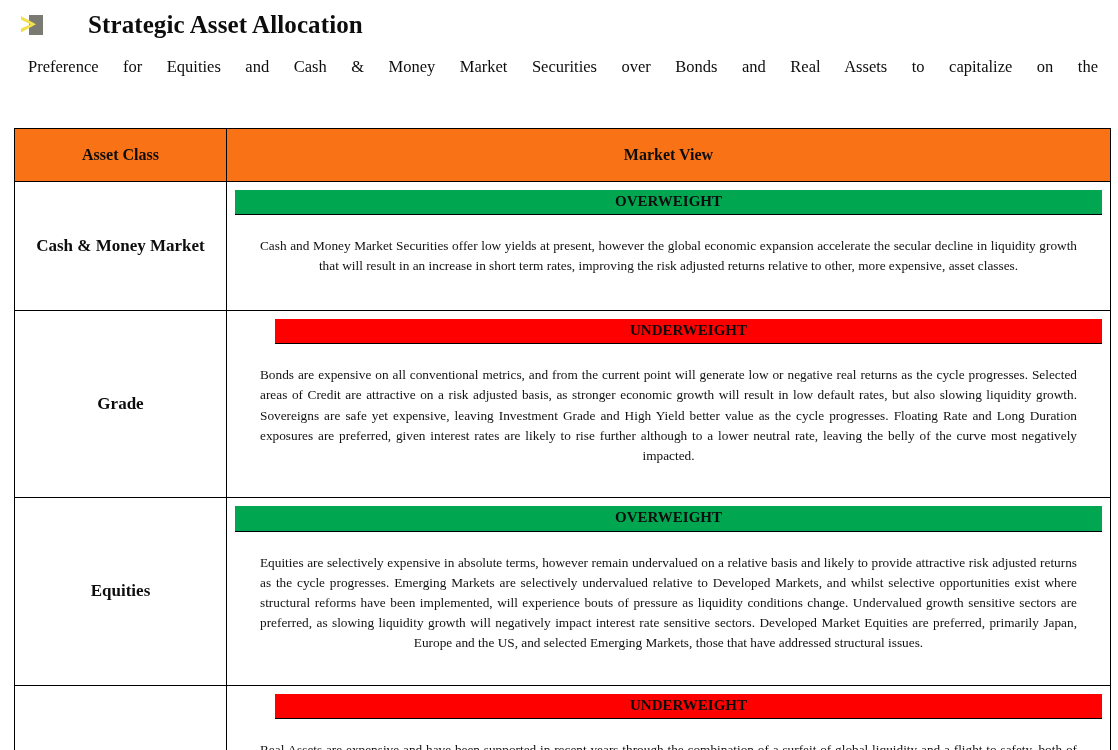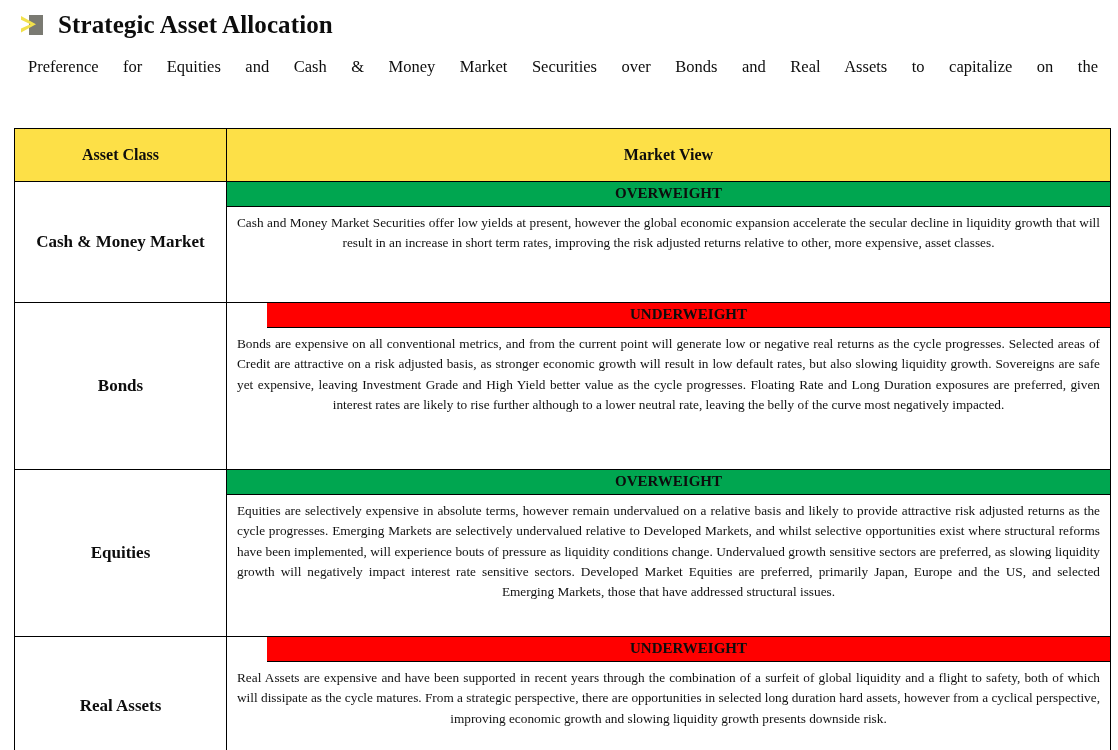--- a/index.html
+++ b/index.html
@@ -15,20 +15,21 @@
     color: #0d0d0d;
   }
 
   
   .doc-header {
     display: flex;
     align-items: center;
     padding: 8px 8px 0 20px;
     height: 40px;
     box-sizing: border-box;
+    gap: 30px;
   }
   .brand-mark {
     width: 26px;
     height: 24px;
     position: relative;
     flex: 0 0 auto;
     margin-right: 12px;
     margin-top: 2px;
   }
   .brand-mark .blk {
@@ -82,37 +83,37 @@
   .aa-table col.c-asset { width: 212px; }
   .aa-table col.c-view  { width: 884px; }
 
   .aa-table td, .aa-table th {
     border: 1.6px solid #000000;
     padding: 0;
     vertical-align: middle;
   }
 
   thead th {
-    background: #fde047;
+    background: #f97316;
     height: 52px;
     font-size: 16px;
     font-weight: bold;
     text-align: center;
   }
 
   td.asset-cell {
     text-align: center;
     font-size: 17px;
     font-weight: bold;
     vertical-align: middle;
     padding: 4px 12px;
   }
 
   td.view-cell {
-    padding: 0;
+    padding: 8px;
     vertical-align: top;
   }
 
   .rating-band {
     text-align: center;
     font-size: 15px;
     font-weight: bold;
     color: #0d0d0d;
     padding: 3px 0 4px 0;
     border-bottom: 1.6px solid #000000;
@@ -124,21 +125,21 @@
   .view-body {
     font-size: 13.3px;
     line-height: 1.52;
     text-align: center;
     padding: 6px 10px 8px 10px;
     color: #111111;
   }
   .view-body .para {
     text-align: justify;
     text-align-last: center;
-    margin: 0;
+    margin: 15px;
   }
 
   
   tr.row-cash  td { height: 112px; }
   tr.row-bonds td { height: 158px; }
   tr.row-eq    td { height: 158px; }
   tr.row-real  td { height: 130px; }
 </style>
 </head>
 <body>
@@ -174,21 +175,21 @@
       <td class="asset-cell">Cash &amp; Money Market</td>
       <td class="view-cell">
         <div class="rating-band overweight">OVERWEIGHT</div>
         <div class="view-body">
           <p class="para">Cash and Money Market Securities offer low yields at present, however the global economic expansion accelerate the secular decline in liquidity growth that will result in an increase in short term rates, improving the risk adjusted returns relative to other, more expensive, asset classes.</p>
         </div>
       </td>
     </tr>
 
     <tr class="row-bonds">
-      <td class="asset-cell">Bonds</td>
+      <td class="asset-cell">Grade</td>
       <td class="view-cell">
         <div class="rating-band underweight">UNDERWEIGHT</div>
         <div class="view-body">
           <p class="para">Bonds are expensive on all conventional metrics, and from the current point will generate low or negative real returns as the cycle progresses. Selected areas of Credit are attractive on a risk adjusted basis, as stronger economic growth will result in low default rates, but also slowing liquidity growth. Sovereigns are safe yet expensive, leaving Investment Grade and High Yield better value as the cycle progresses. Floating Rate and Long Duration exposures are preferred, given interest rates are likely to rise further although to a lower neutral rate, leaving the belly of the curve most negatively impacted.</p>
         </div>
       </td>
     </tr>
 
     <tr class="row-eq">
       <td class="asset-cell">Equities</td>

